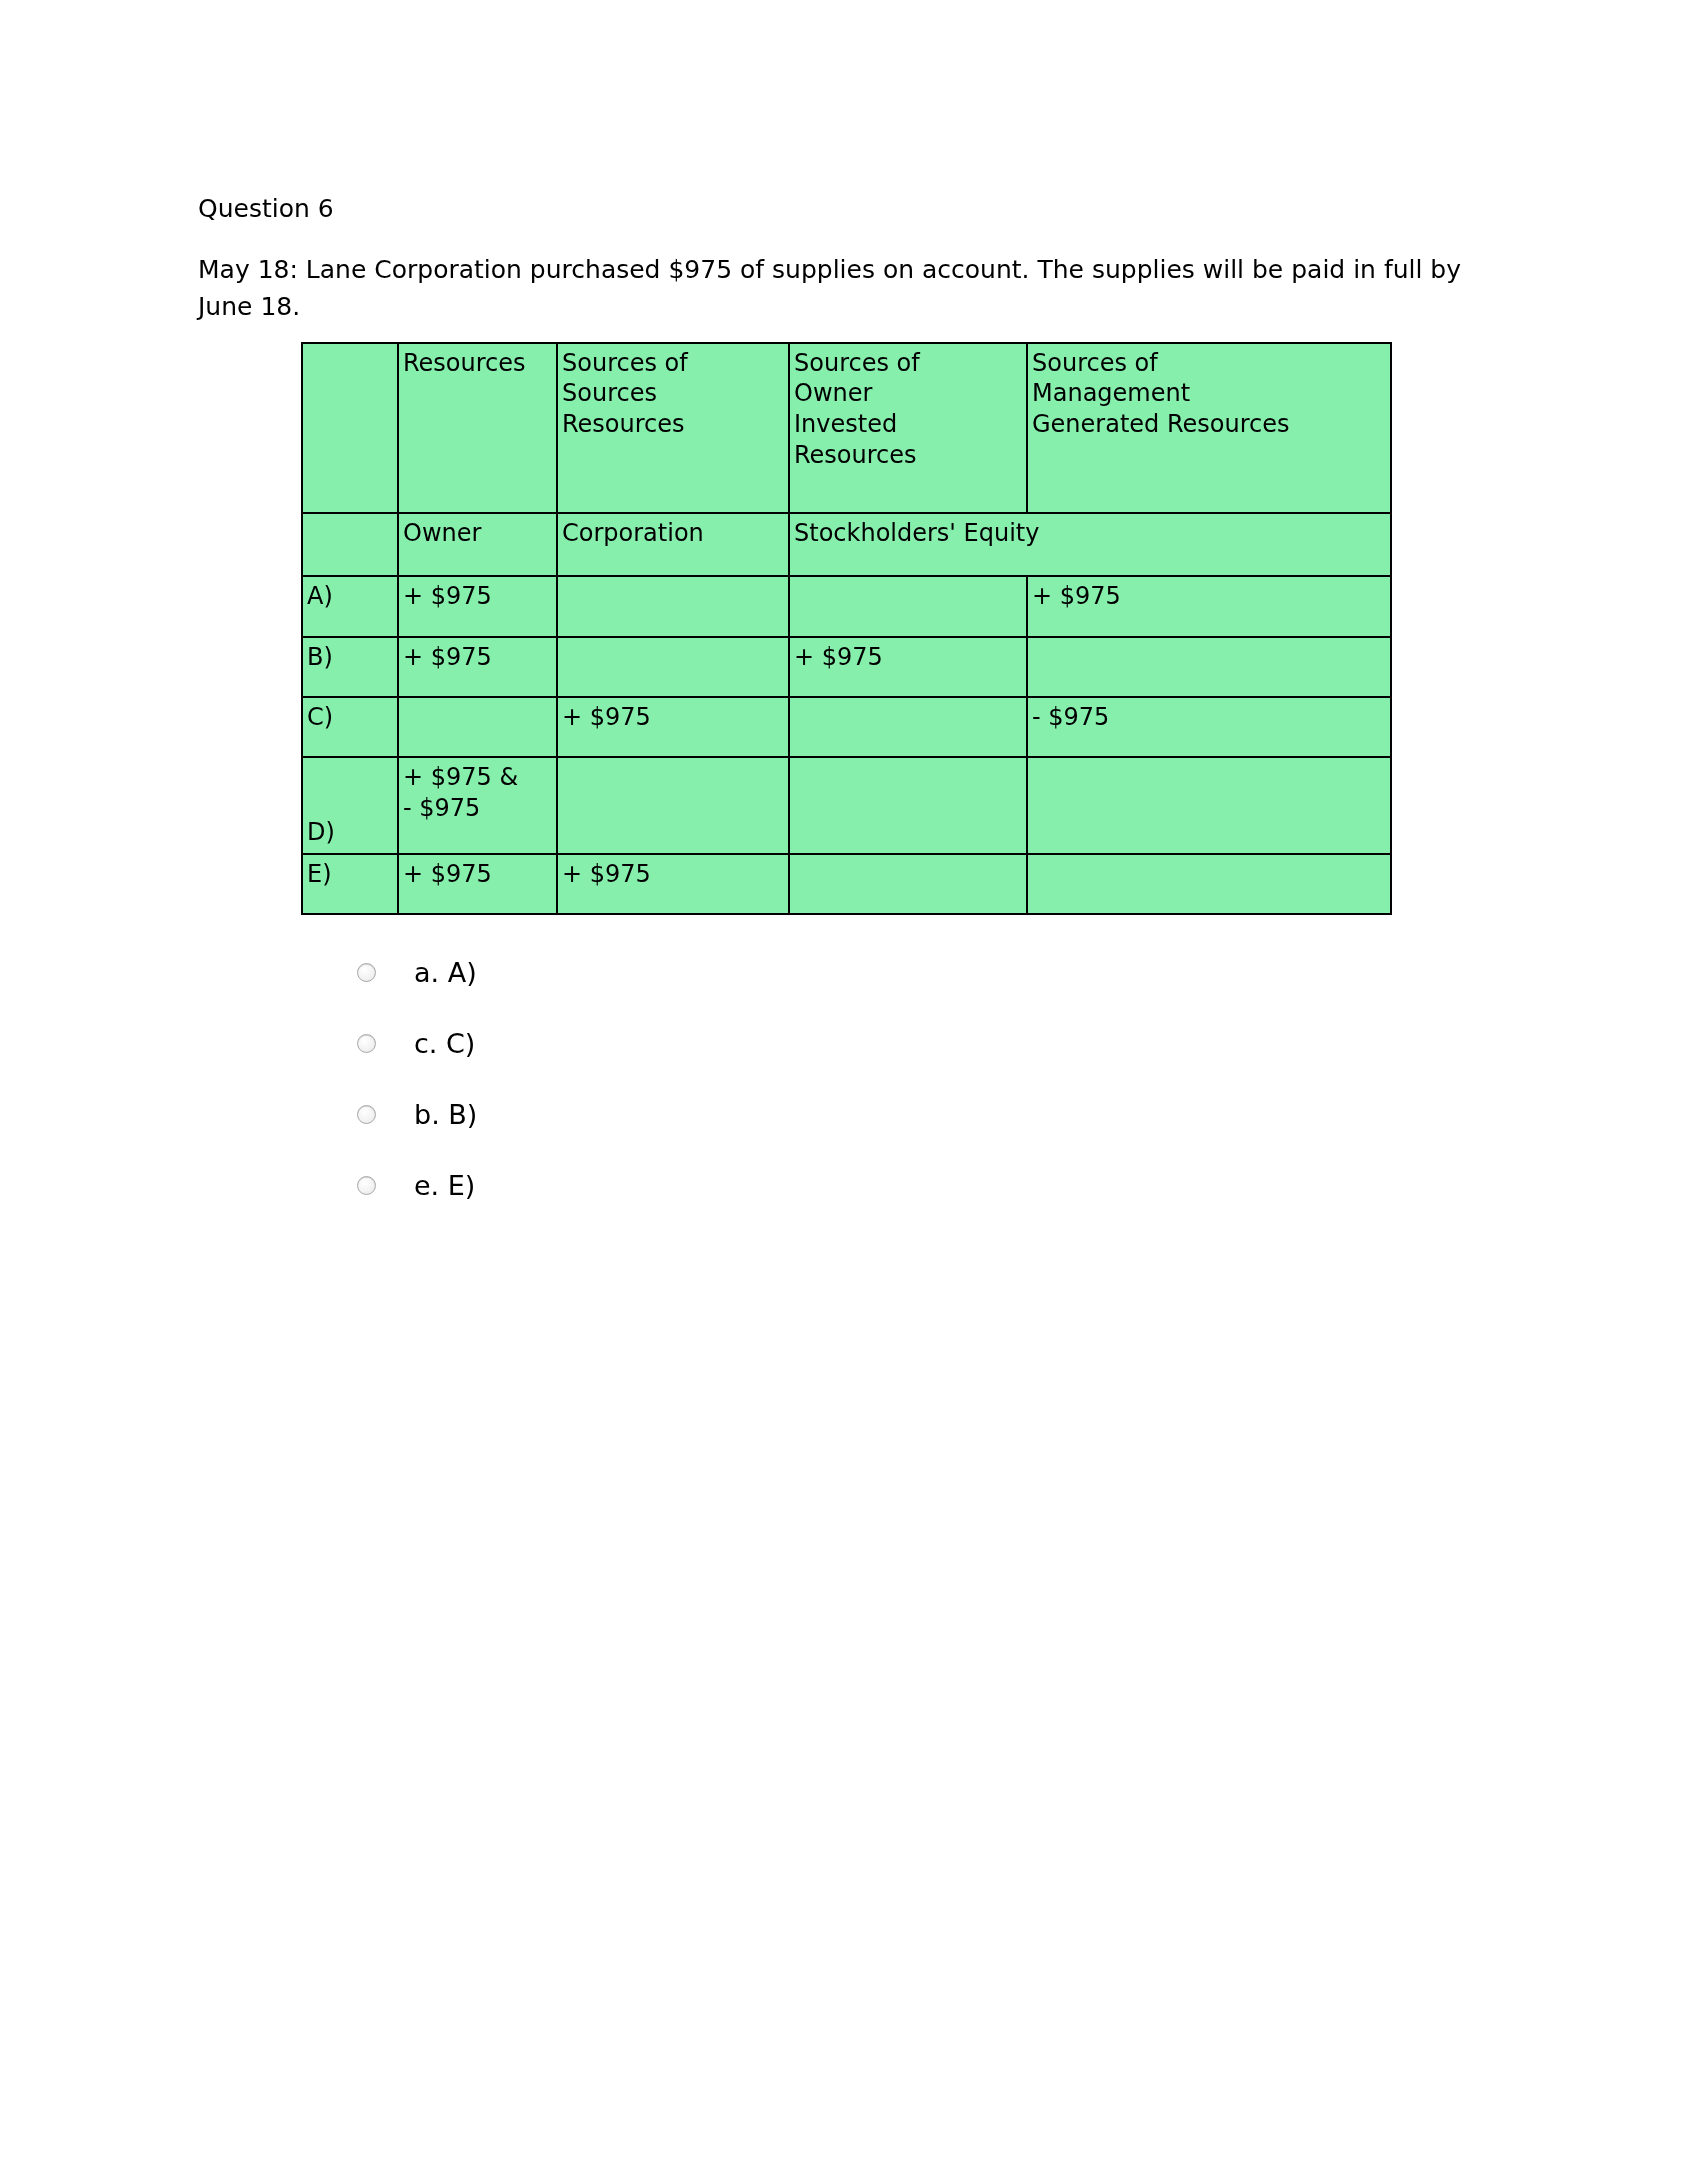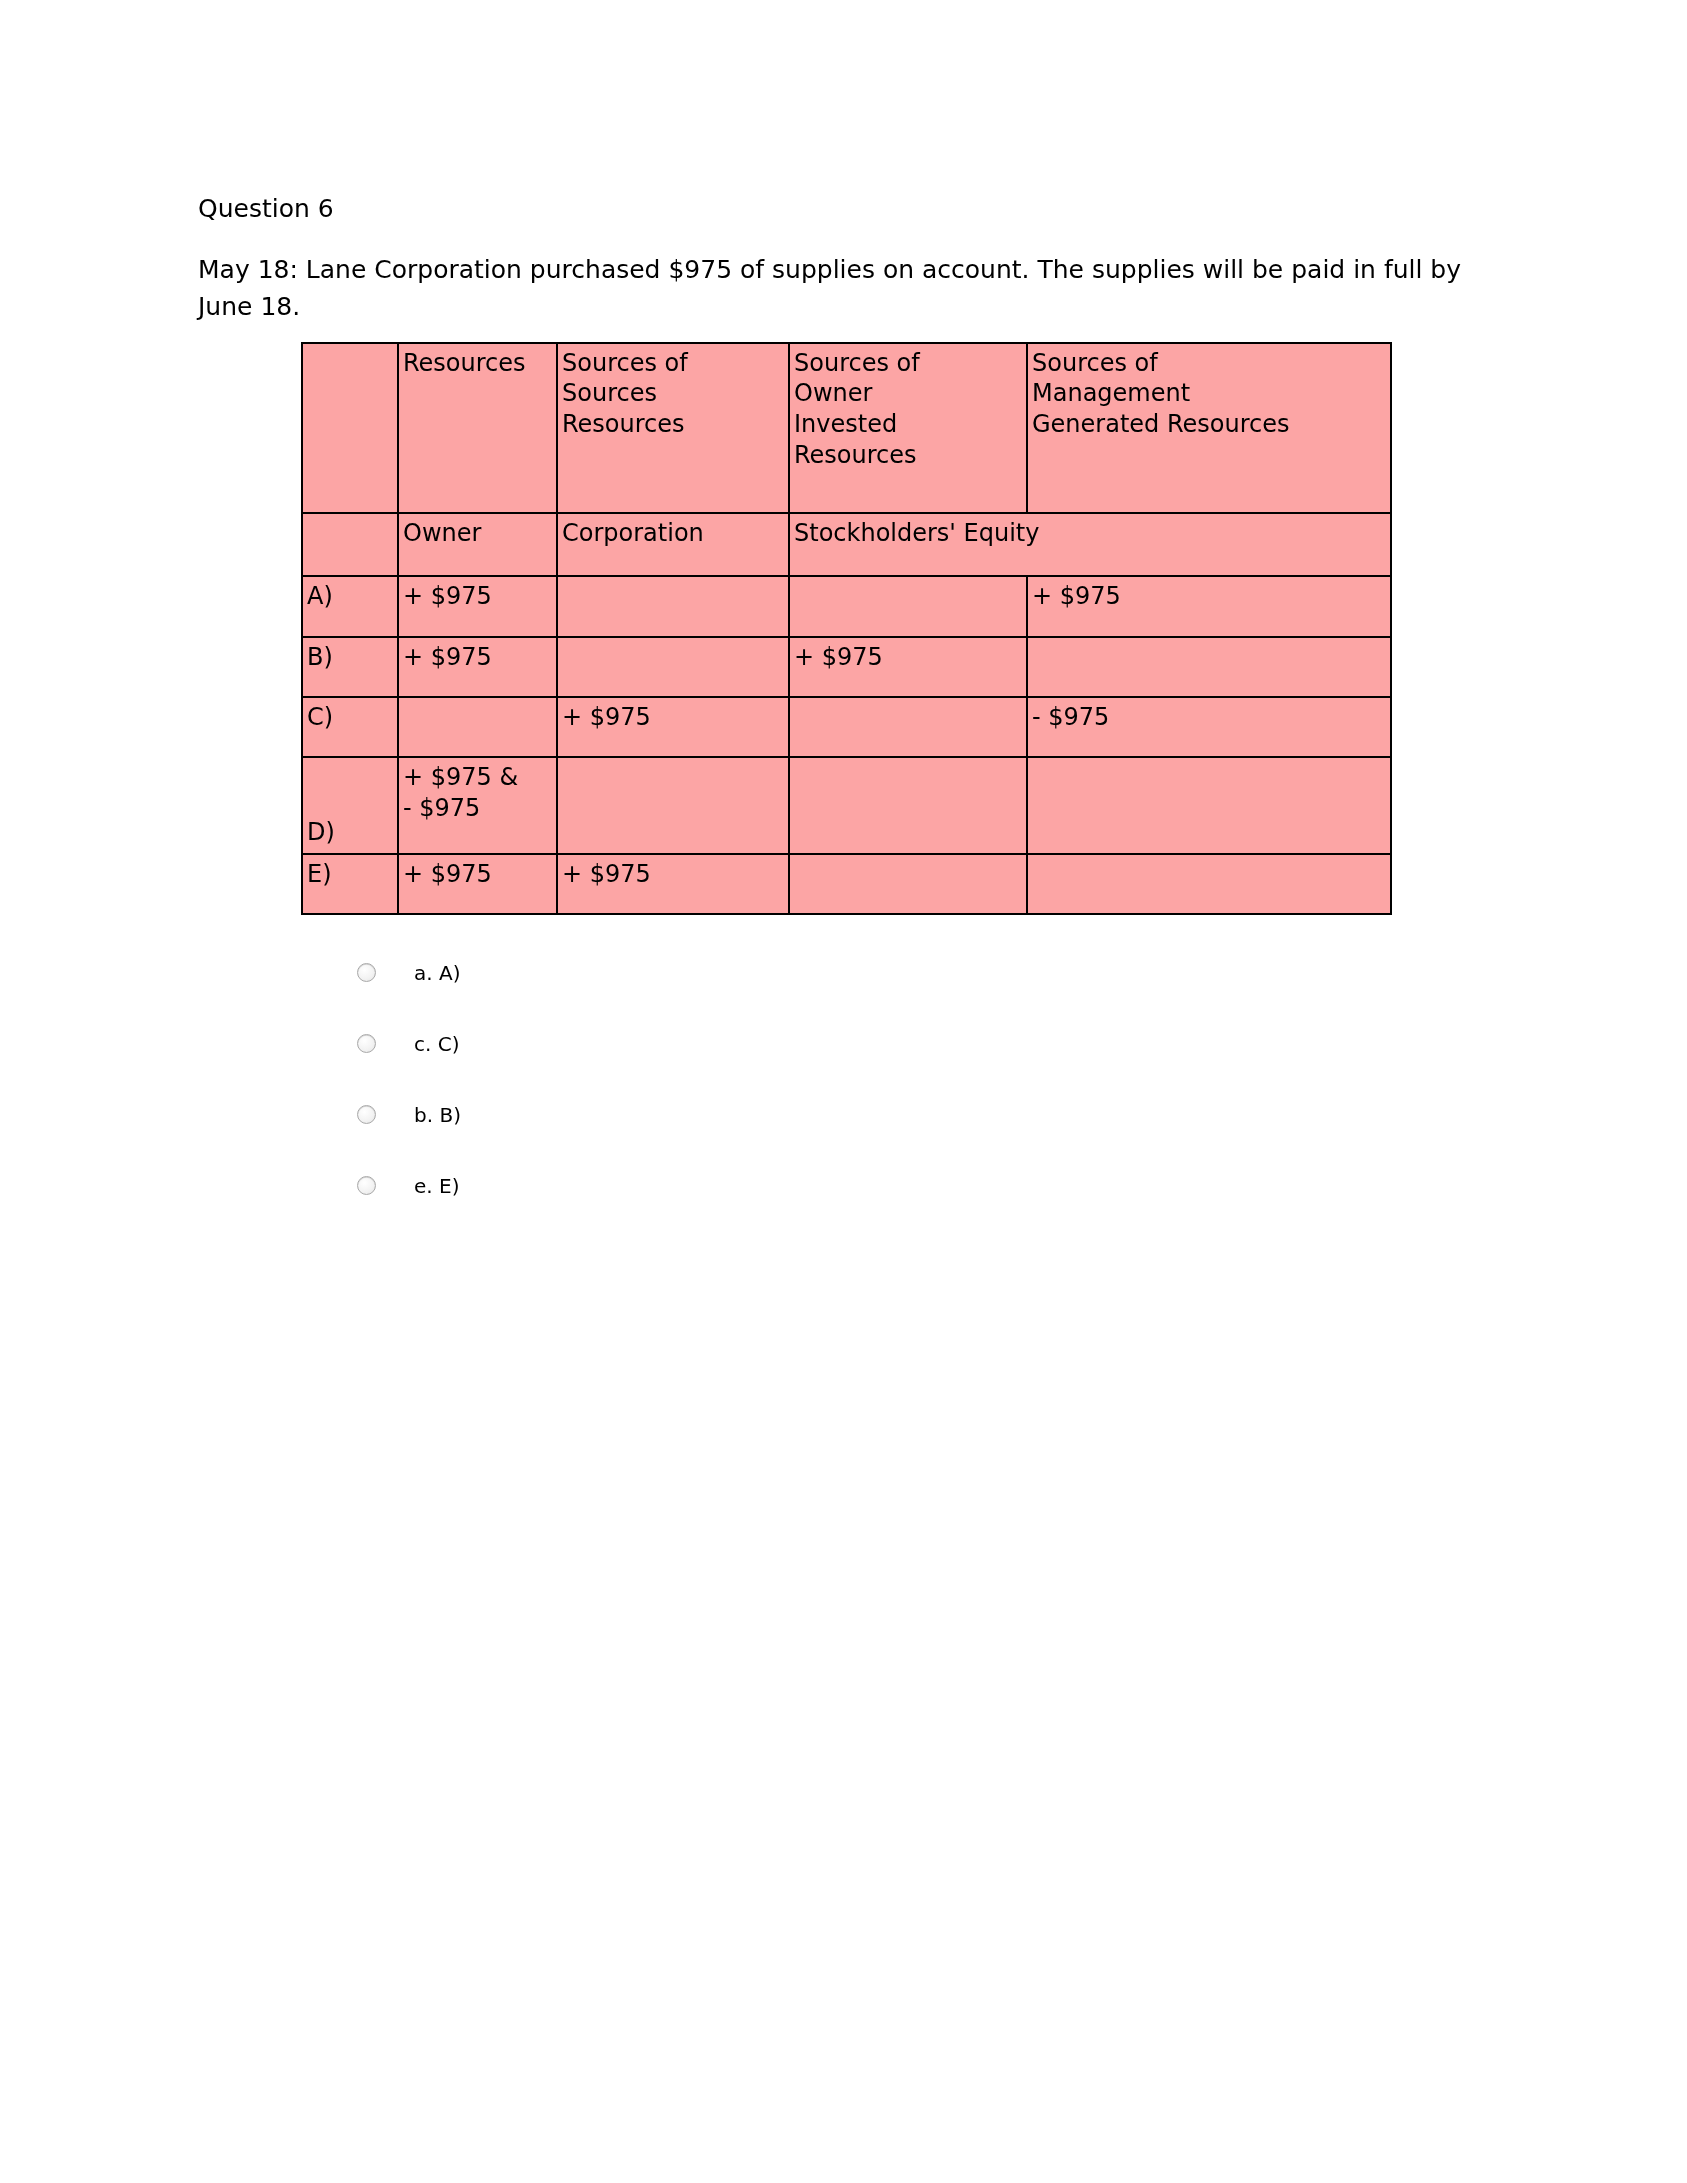--- a/index.html
+++ b/index.html
@@ -40,21 +40,21 @@
     border-collapse: collapse;
     table-layout: fixed;
     width: 1088px;
   }
   table.matrix td {
     border: 2px solid #000000;
     font-size: 24px;
     line-height: 1.28;
     padding: 4px 2.6px 5.3px 4px;
     vertical-align: top;
-    background: #fca5a5;
+    background: #86efac;
   }
   .col-label { width: 96px; }
   .col-assets { width: 159px; }
   .col-liab   { width: 232px; }
   .col-owner  { width: 238px; }
   .col-mgmt   { width: 364px; }
 
   td.head {
     height: 159px;
     vertical-align: bottom;
@@ -91,21 +91,21 @@
   .radio {
     width: 17px;
     height: 17px;
     border-radius: 50%;
     border: 1.3px solid #a9a9a9;
     background: radial-gradient(circle at 38% 34%, #ffffff 0%, #f2f2f2 60%, #e2e2e2 100%);
     box-shadow: inset 0 0.7px 0.7px rgba(0,0,0,0.18);
     flex: 0 0 auto;
   }
   .option-label {
-    font-size: 20px;
+    font-size: 27px;
     margin-left: 38px;
     line-height: 1;
   }
 </style>
 </head>
 <body>
 
 <div class="page">
 
   <div class="q-title">Question 6</div>

